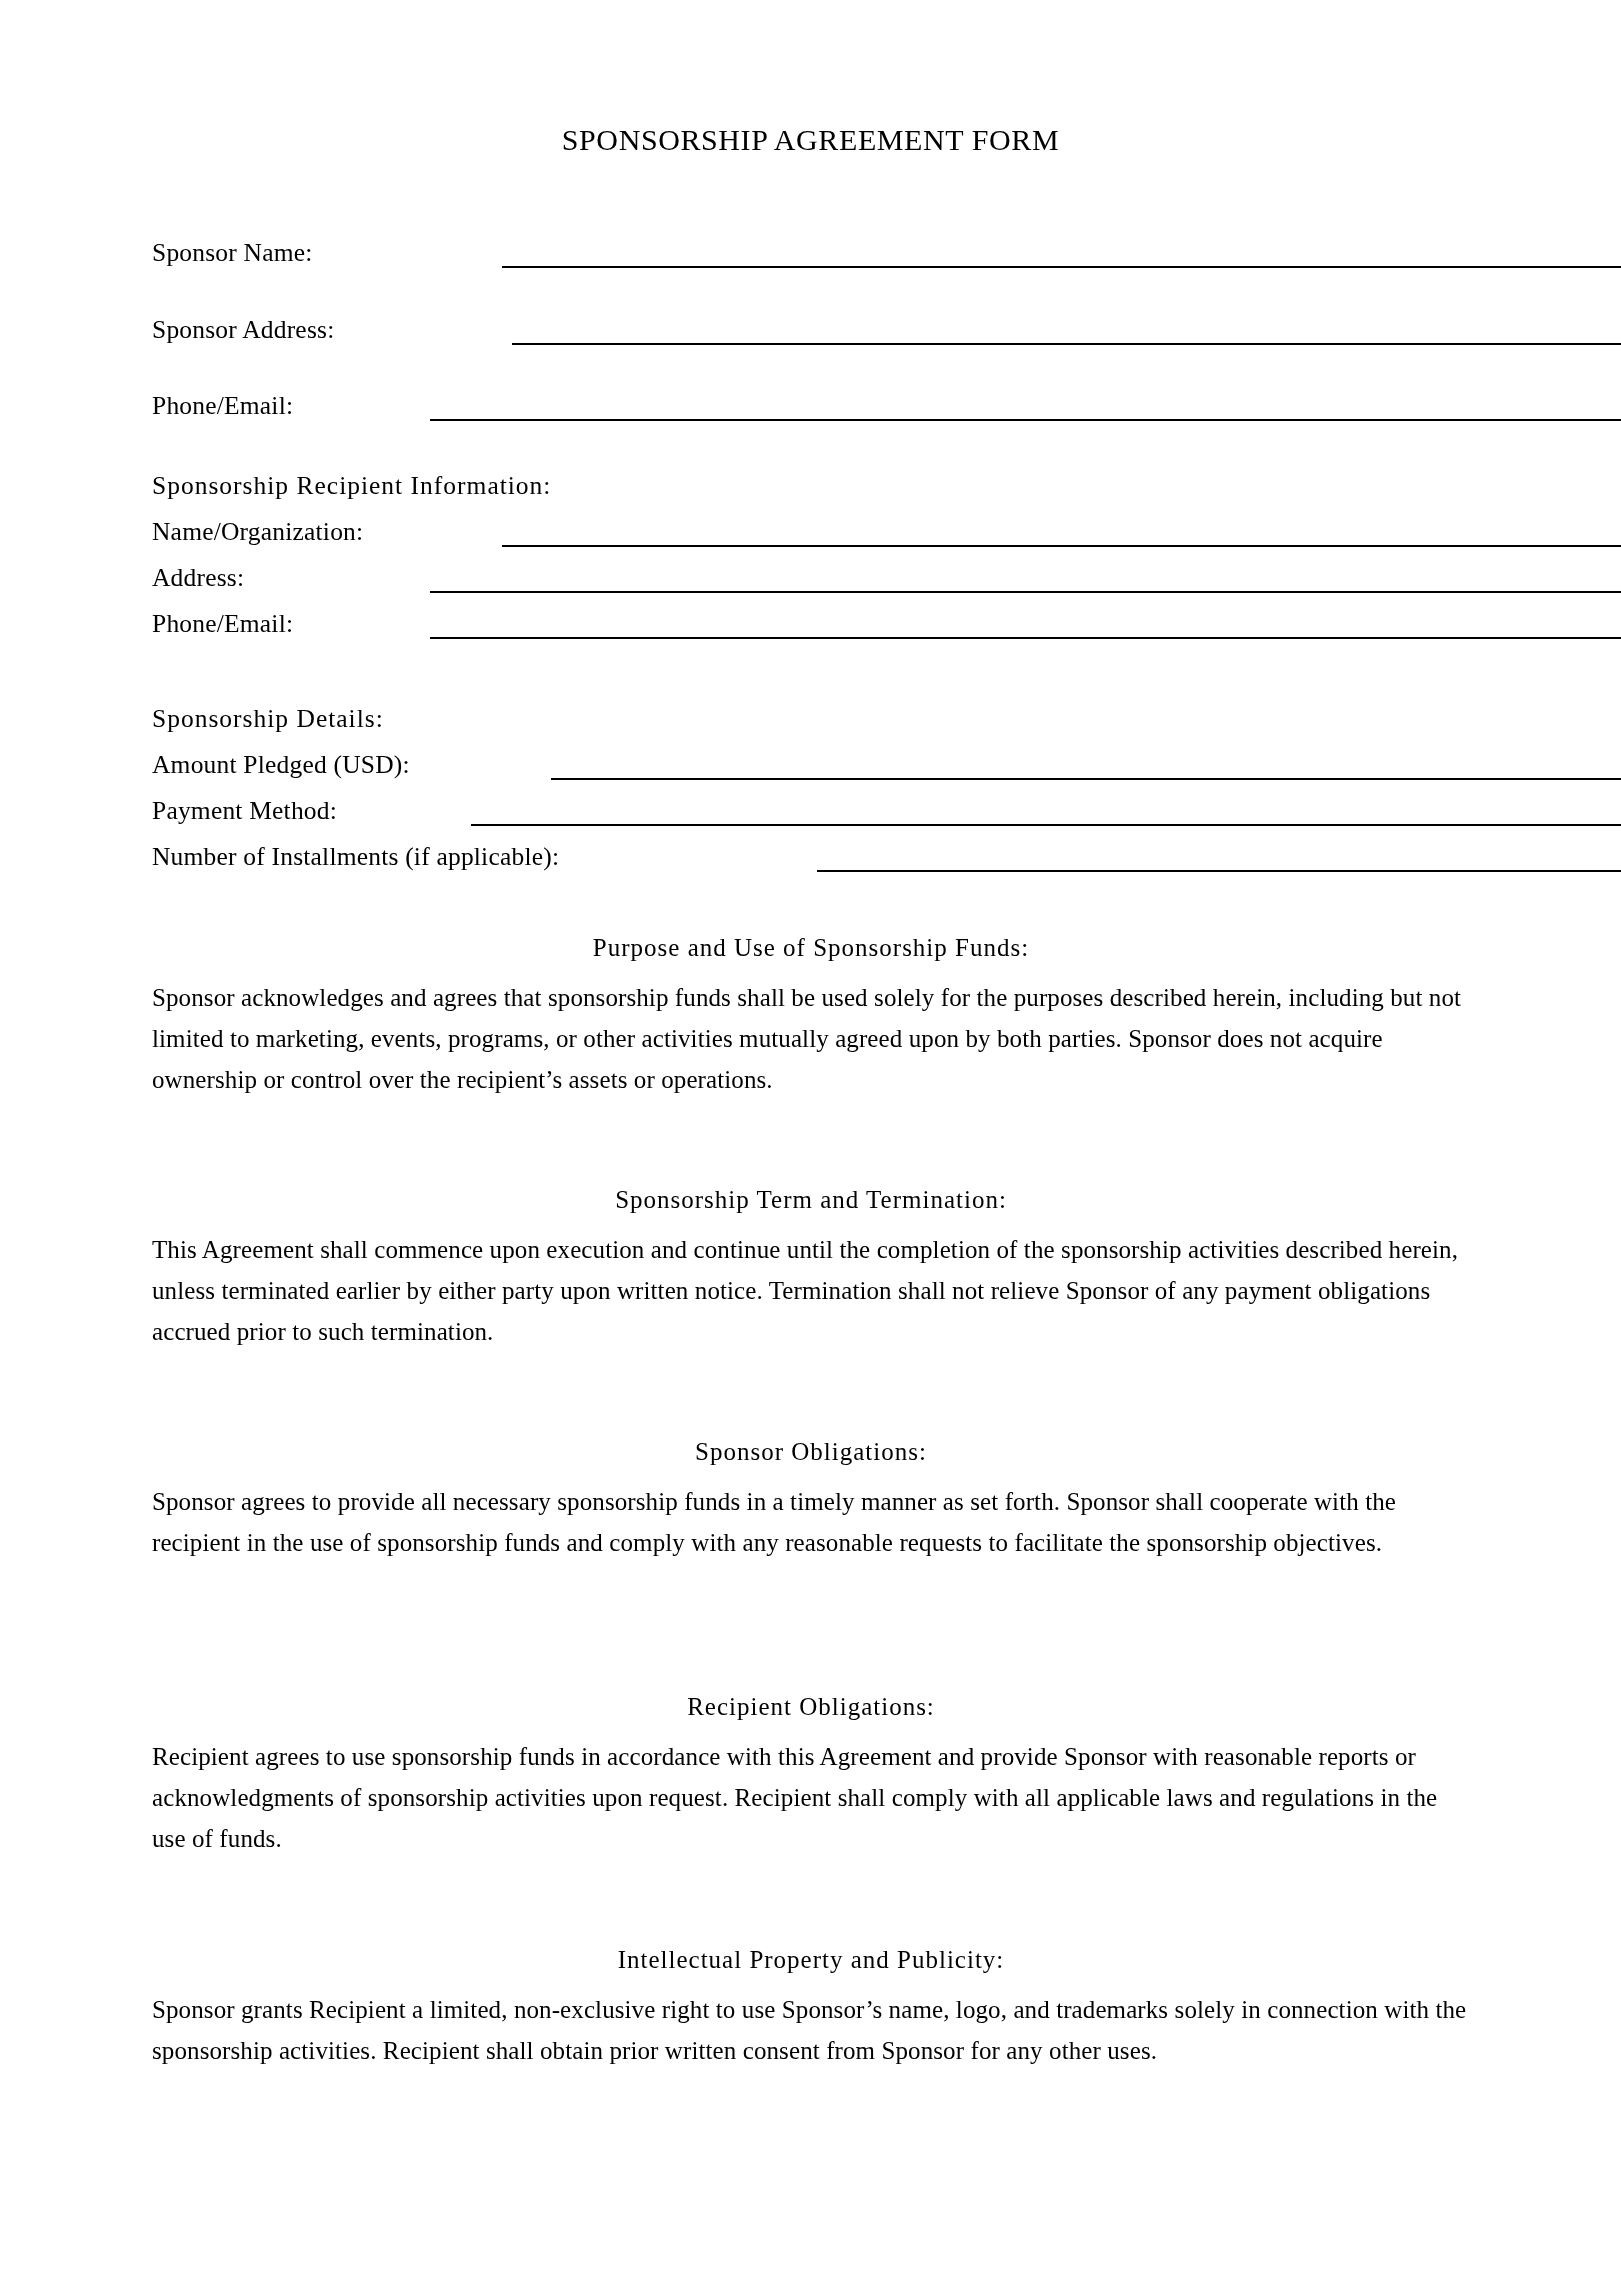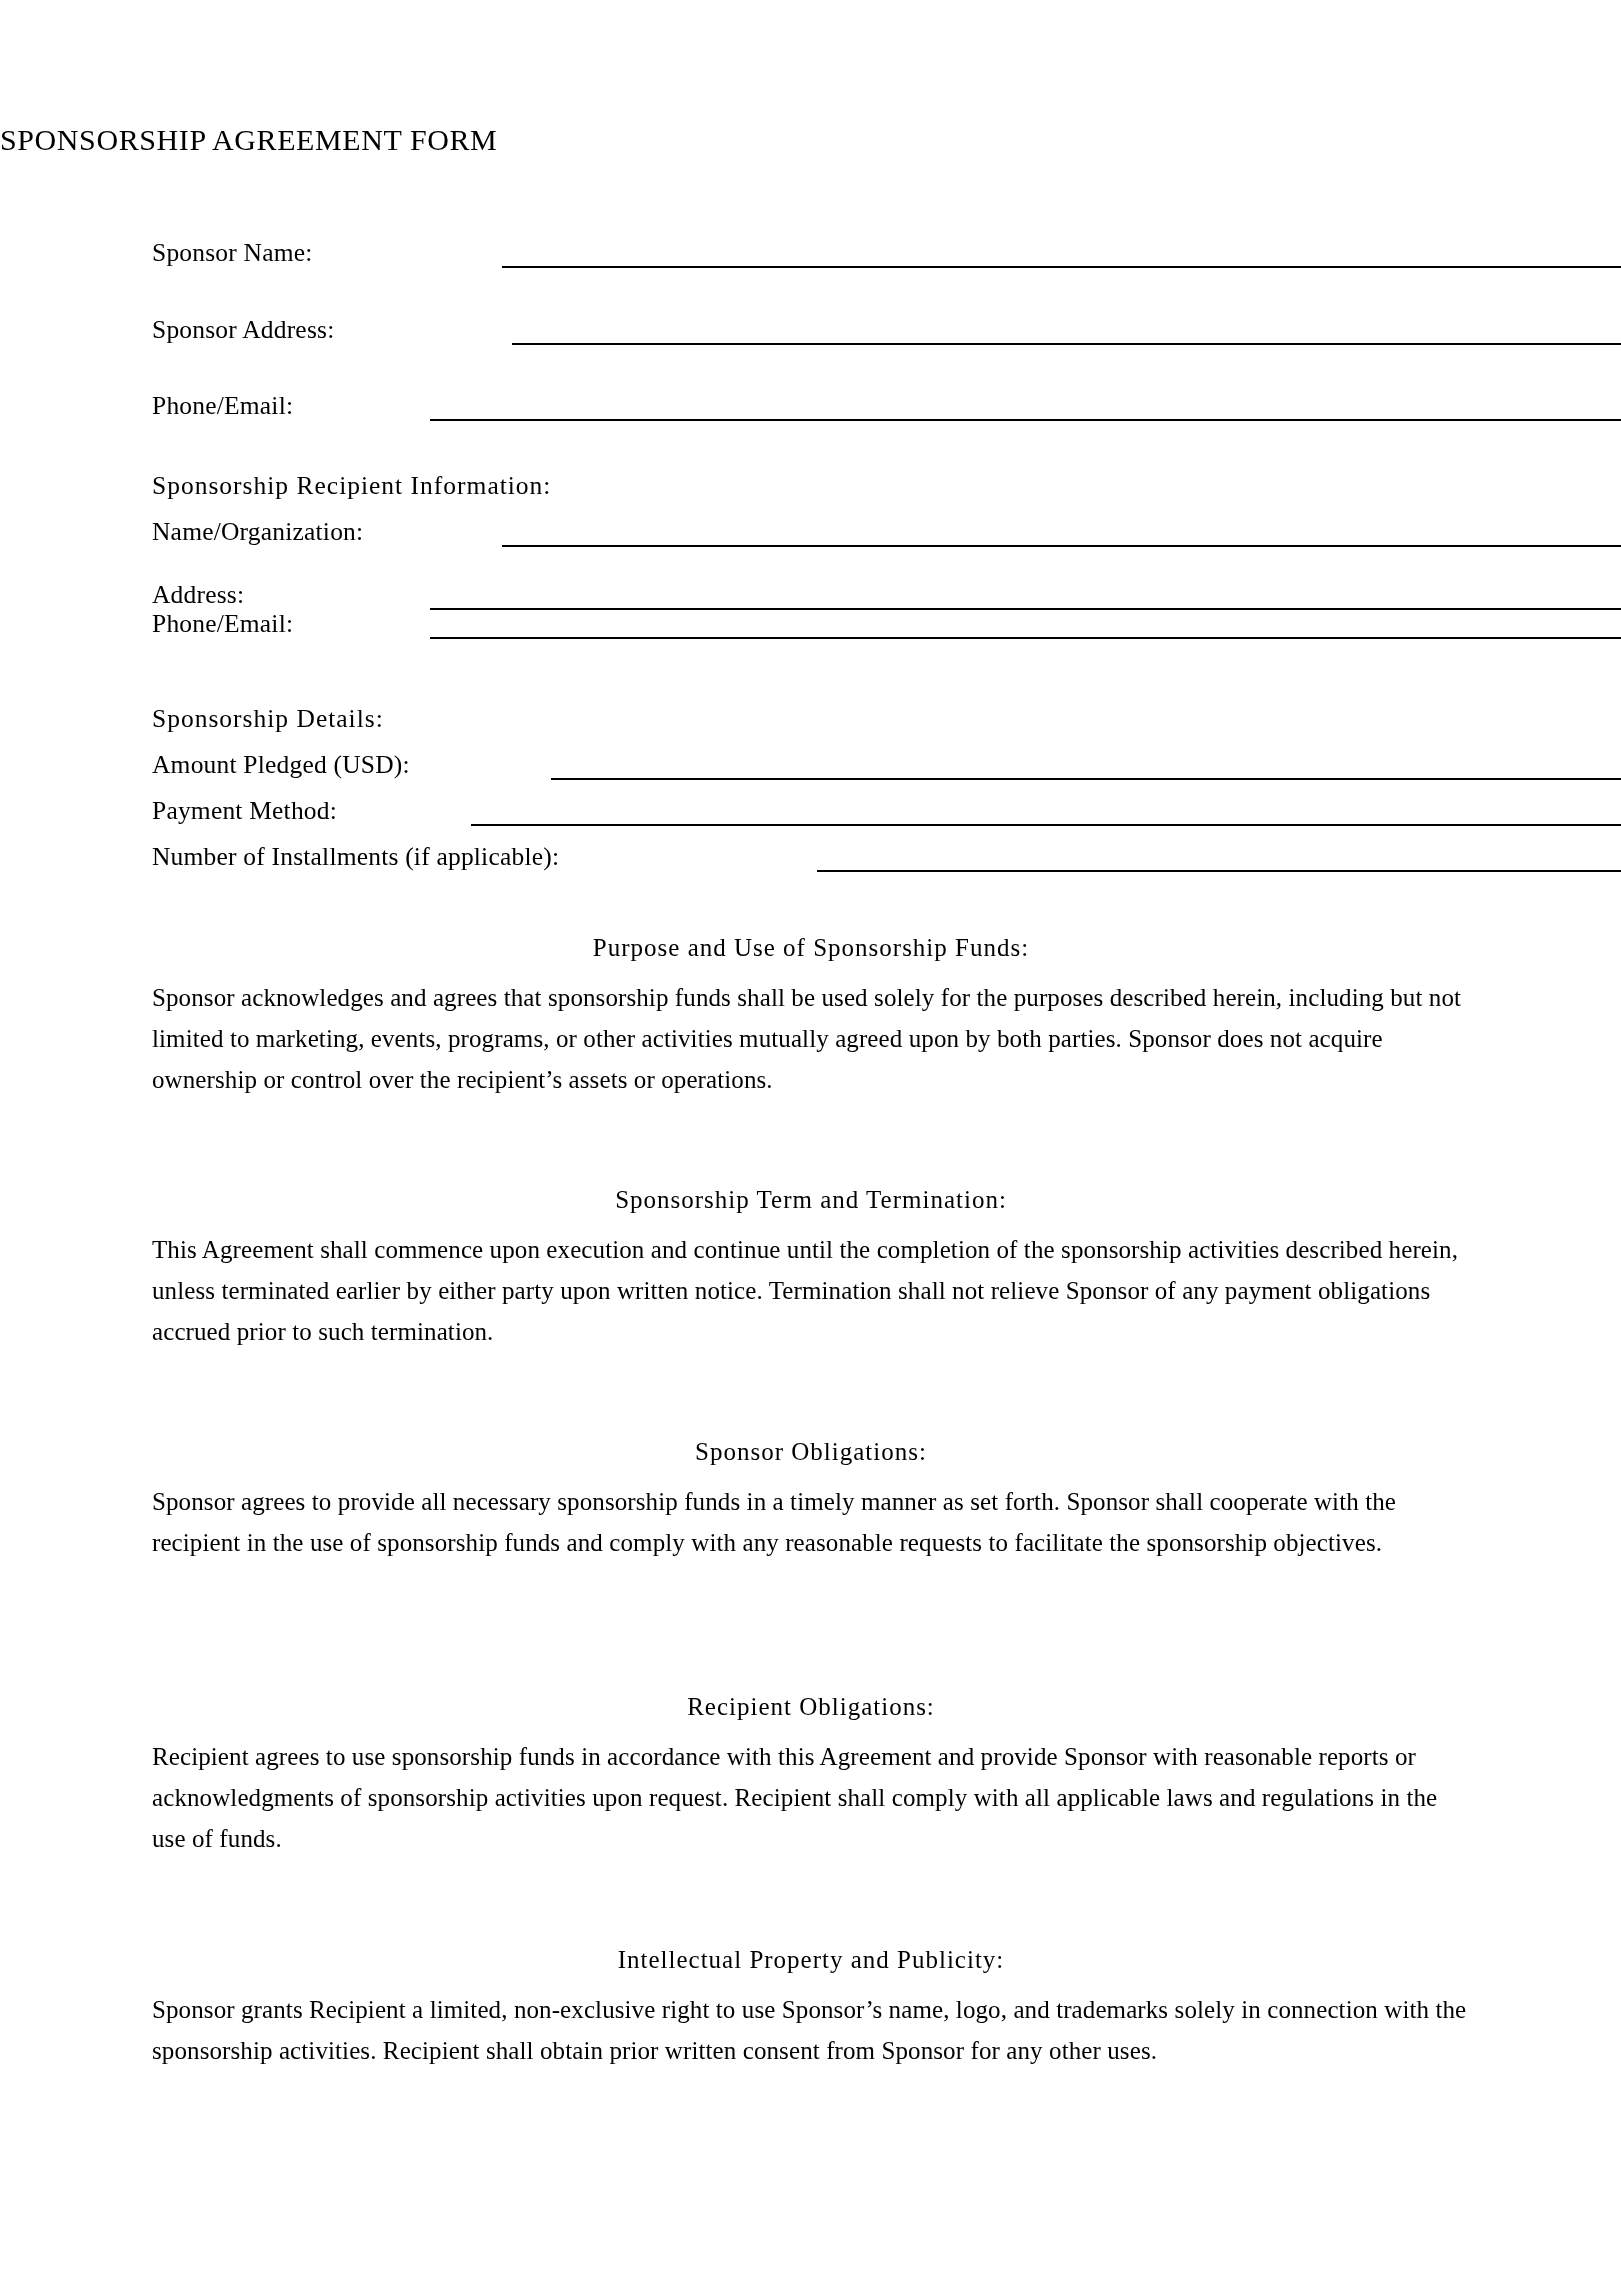--- a/index.html
+++ b/index.html
@@ -18,20 +18,21 @@
     height: 2293px;
     background: #ffffff;
     overflow: hidden;
     box-sizing: border-box;
   }
   .doc-title {
     position: absolute;
     top: 123px;
     left: 0;
     width: 1621px;
+    text-align: center;
     font-size: 30px;
     letter-spacing: 0.6px;
     white-space: nowrap;
   }
 
   
   .field-row {
     position: absolute;
     left: 152px;
     height: 33px;
@@ -104,21 +105,21 @@
     <span class="field-rule" style="left:278px; width:1197px;"></span>
   </div>
 
   <div class="section-label" style="top:469px;">Sponsorship Recipient Information:</div>
 
   <div class="field-row" style="top:515px;text-align:right;">
     <span class="field-label">Name/Organization:</span>
     <span class="field-rule" style="left:350px; width:1125px;"></span>
   </div>
 
-  <div class="field-row" style="top:578px;">
+  <div class="field-row" style="top:561px;">
     <span class="field-label">Address:</span>
     <span class="field-rule" style="left:278px; width:1197px;"></span>
   </div>
 
   <div class="field-row" style="top:607px;">
     <span class="field-label">Phone/Email:</span>
     <span class="field-rule" style="left:278px; width:1197px;"></span>
   </div>
 
   <div class="section-label" style="top:702px;">Sponsorship Details:</div>

